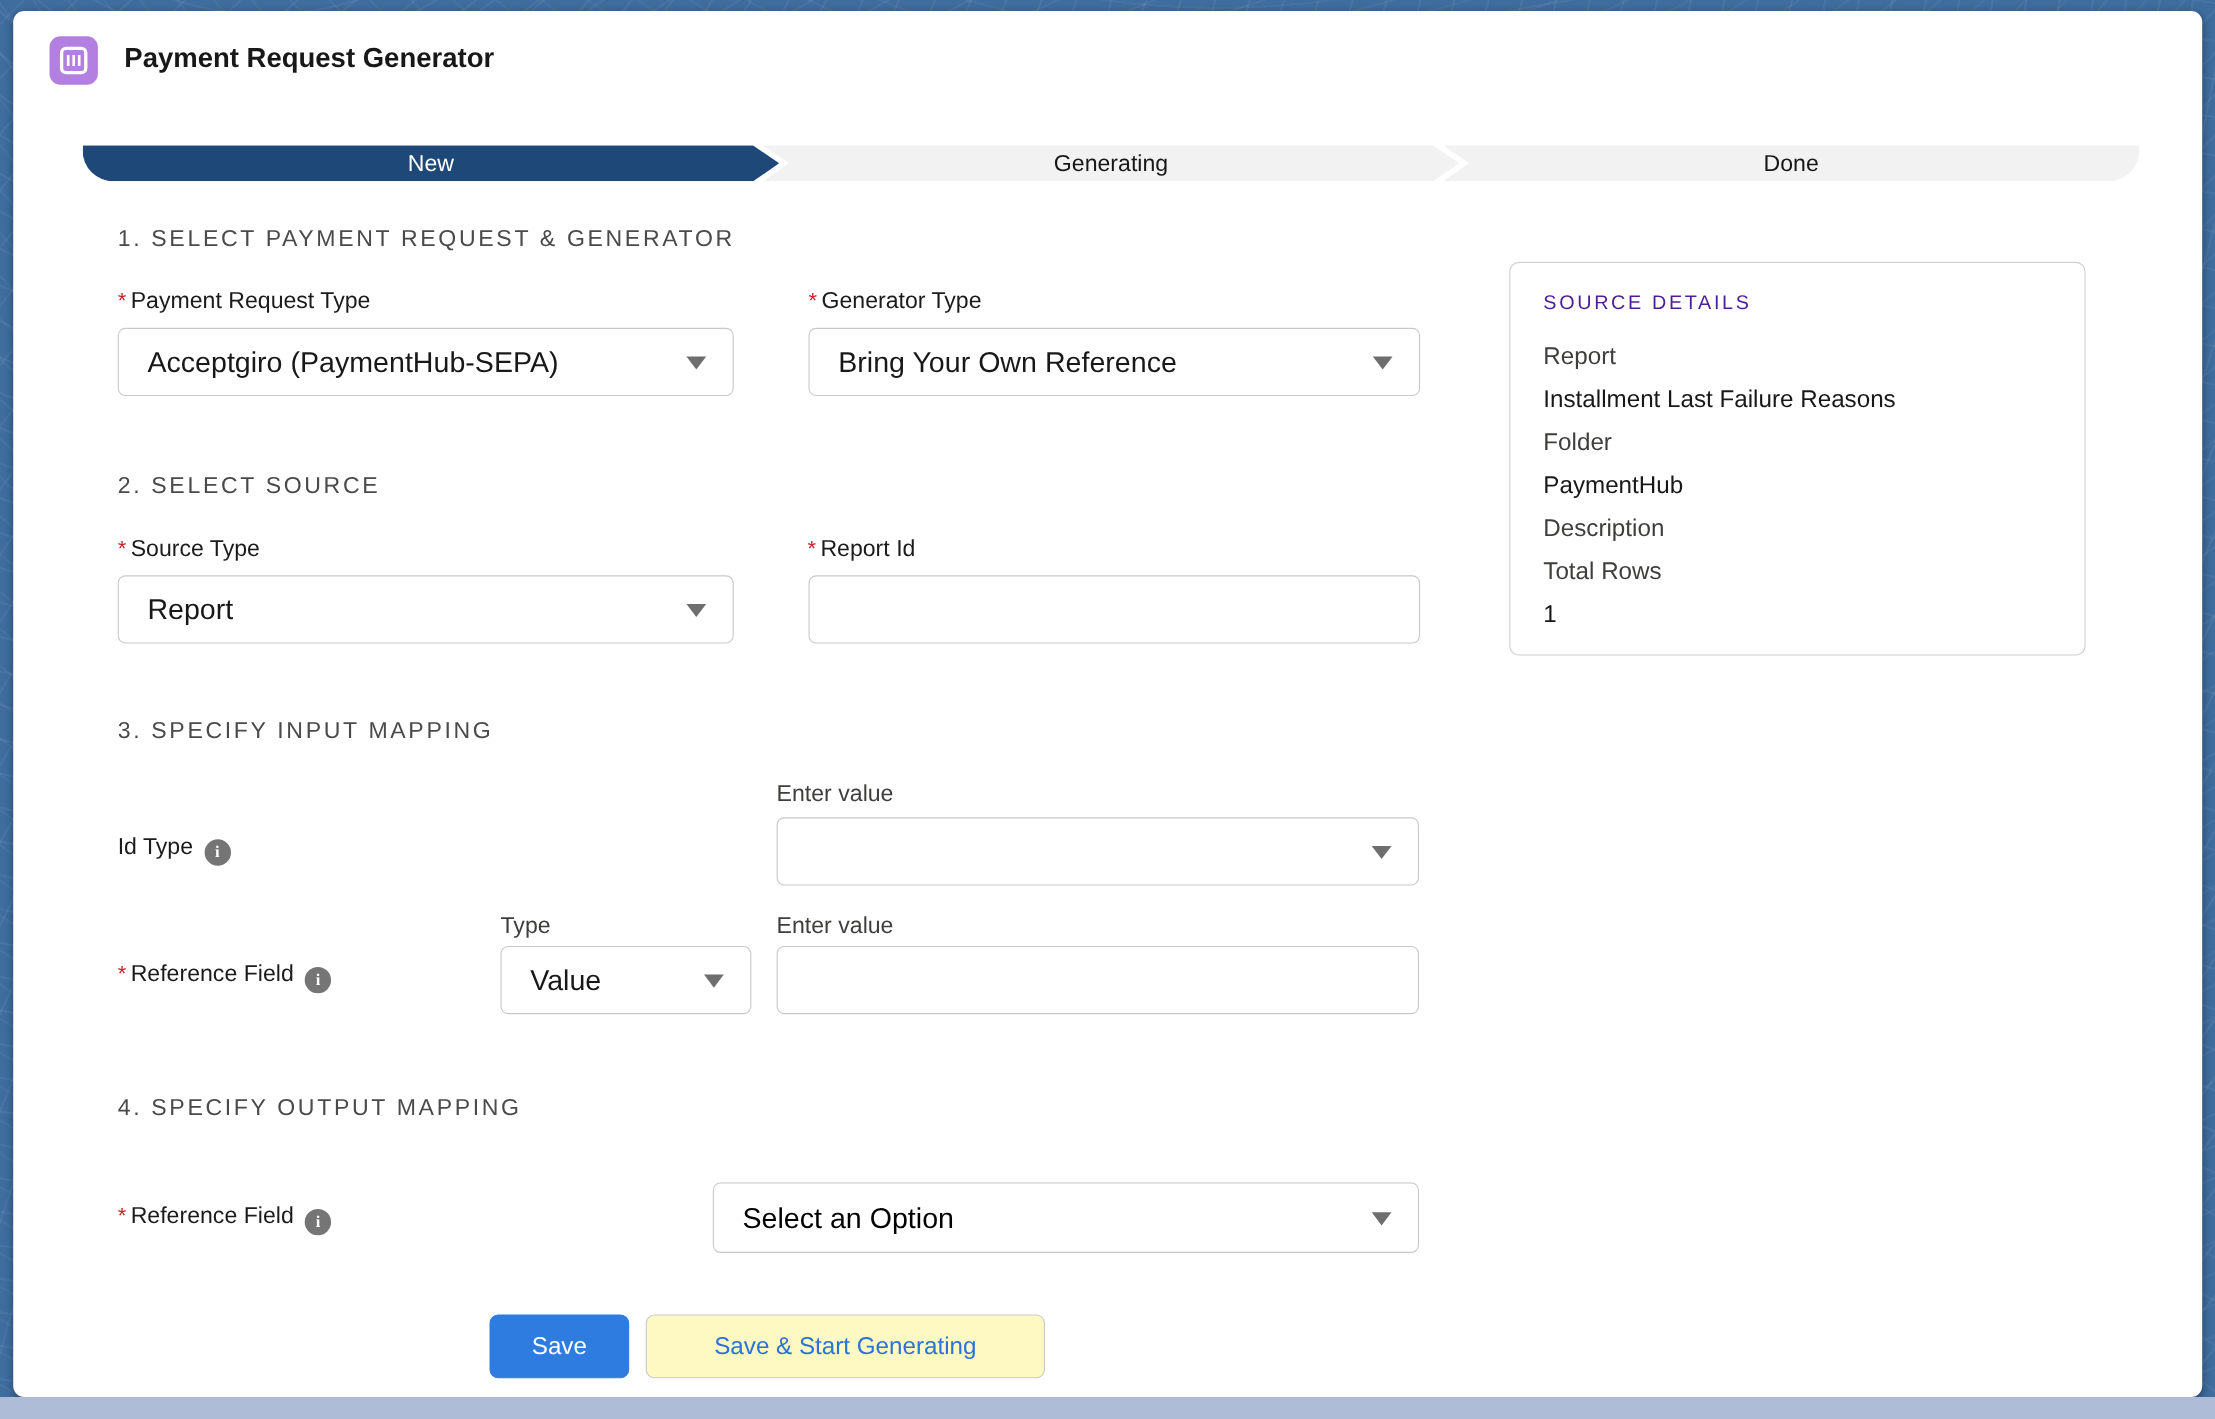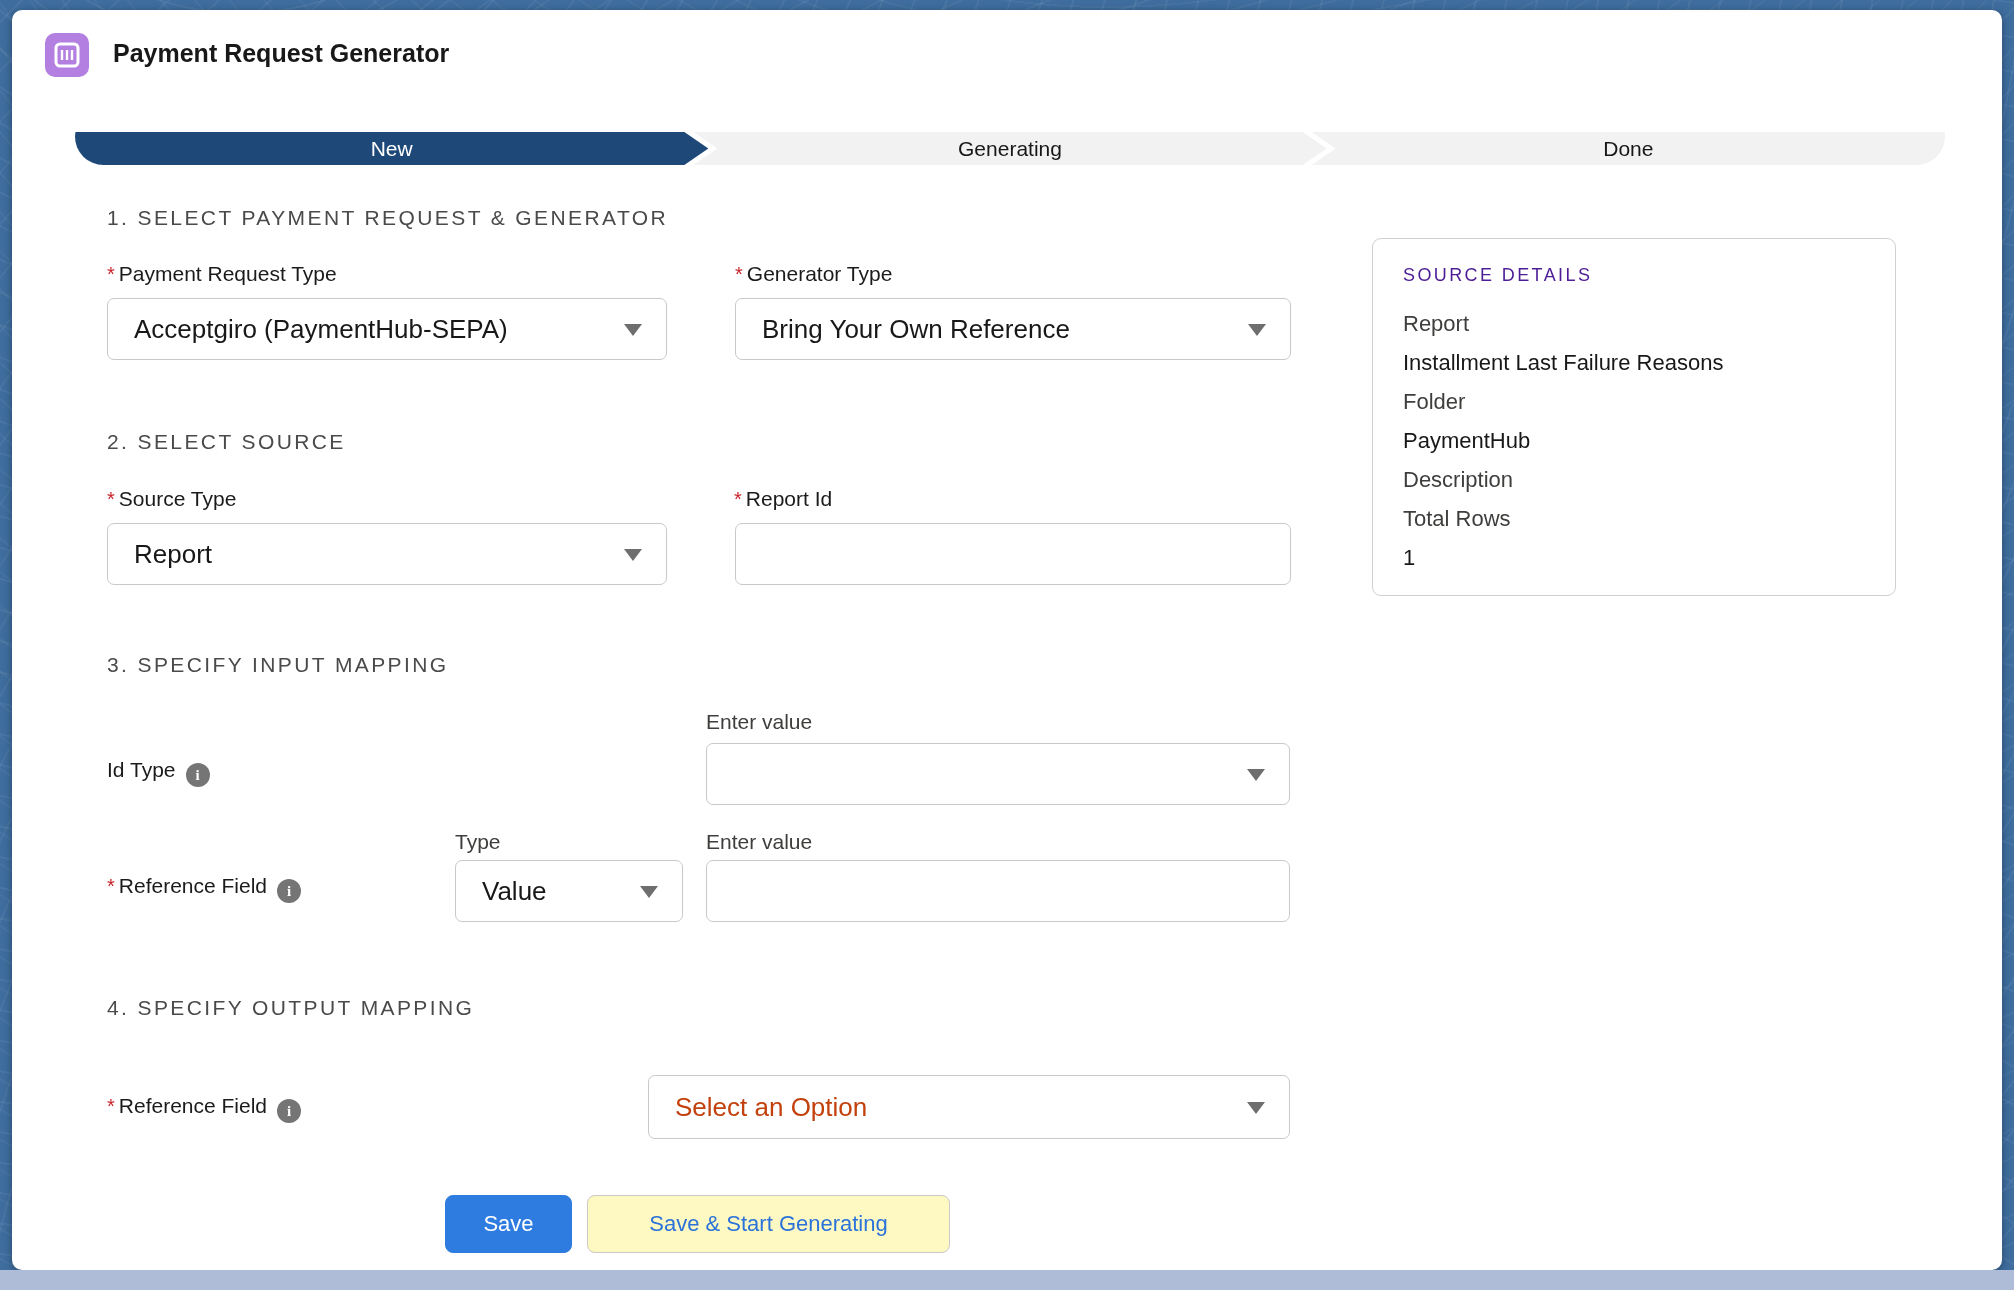--- a/index.html
+++ b/index.html
@@ -76,21 +76,21 @@
   }
   .combo {
     display:flex; align-items:center; padding:0 56px 0 26px; cursor:pointer;
   }
   .combo .caret {
     position:absolute; right:24px; top:50%; margin-top:-5px;
     width:0; height:0;
     border-left:9px solid transparent; border-right:9px solid transparent;
     border-top:12px solid #6e6e6e;
   }
-  .combo.placeholder-style { color:#c2410c; }
+  .combo.placeholder-style { color:#000000; }
   .txt-input { padding:0 20px; outline:none; }
   
   .panel {
     position:absolute; left:1360px; top:228px; width:524px; height:358px;
     border:1px solid #d0d0d0; border-radius:9px; padding:26px 30px;
   }
   .panel-head { font-size:18px; color:#4c1d95; letter-spacing:2.4px; margin-bottom:18px; }
   .panel-line { font-size:22px; line-height:39px; }
   .panel-line.lab { color:#3e3e3c; }
   .panel-line.val { color:#181818; }

